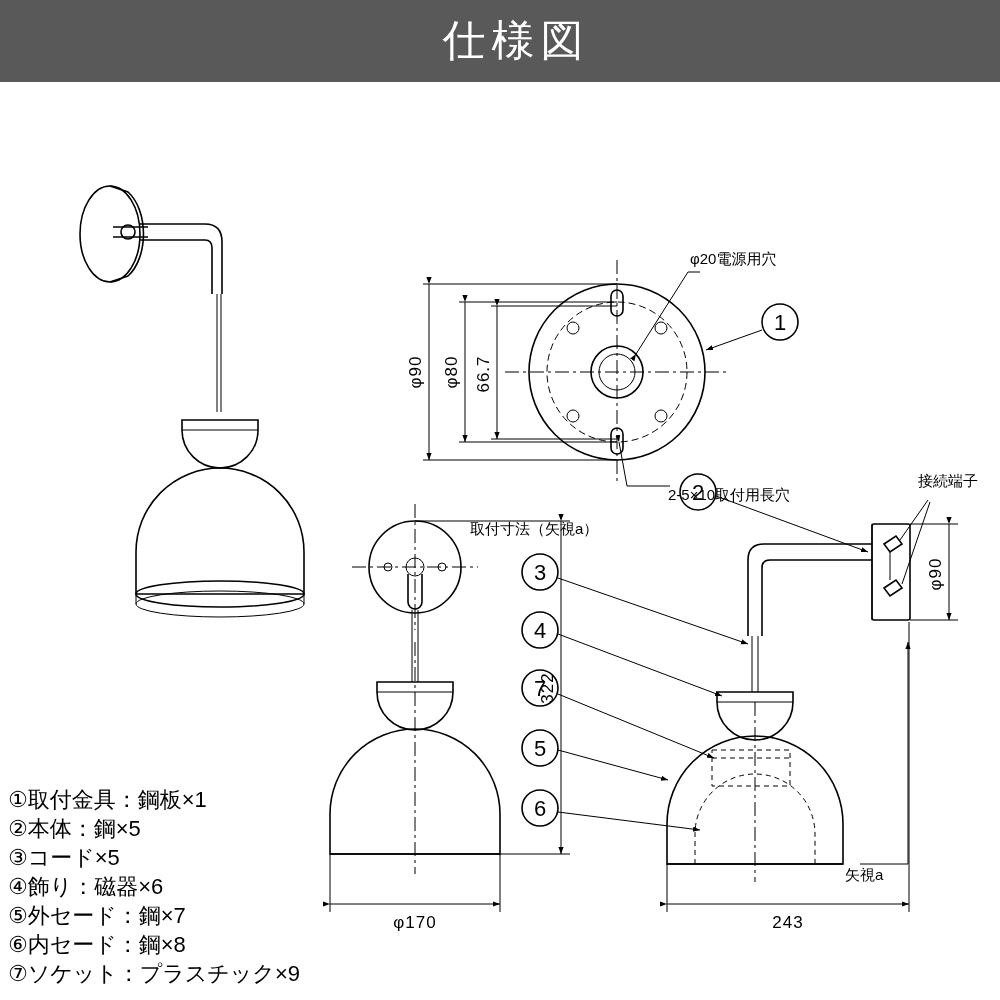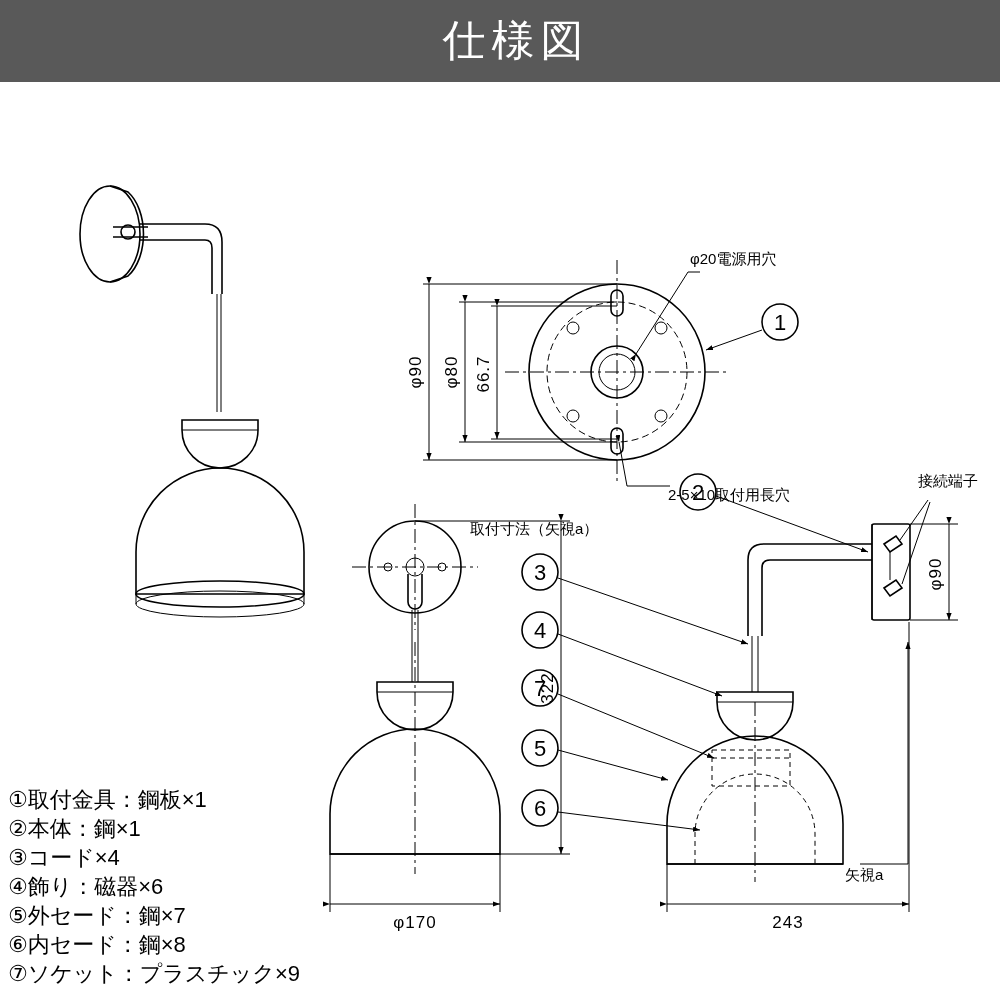--- a/index.html
+++ b/index.html
@@ -272,19 +272,19 @@
     <circle class="stroke" cx="540" cy="726" r="18"></circle>
     <text class="cnum" x="540" y="734" text-anchor="middle">6</text>
     <line class="thin" x1="558" y1="730" x2="700" y2="748" marker-end="url(#arrowS)"></line>
   </g>
 
 </svg>
 </div>
 
 <div class="parts-list">
   <div>①取付金具：鋼板×1</div>
-  <div>②本体：鋼×1</div>
-  <div>③コード×4</div>
+  <div>②本体：鋼×5</div>
+  <div>③コード×5</div>
   <div>④飾り：磁器×6</div>
   <div>⑤外セード：鋼×7</div>
   <div>⑥内セード：鋼×8</div>
   <div>⑦ソケット：プラスチック×9</div>
 </div>
 
 </body></html>

